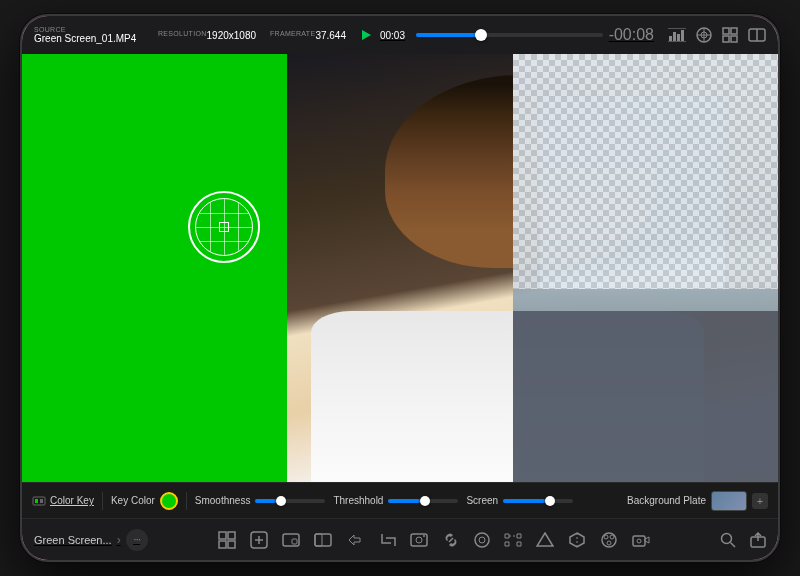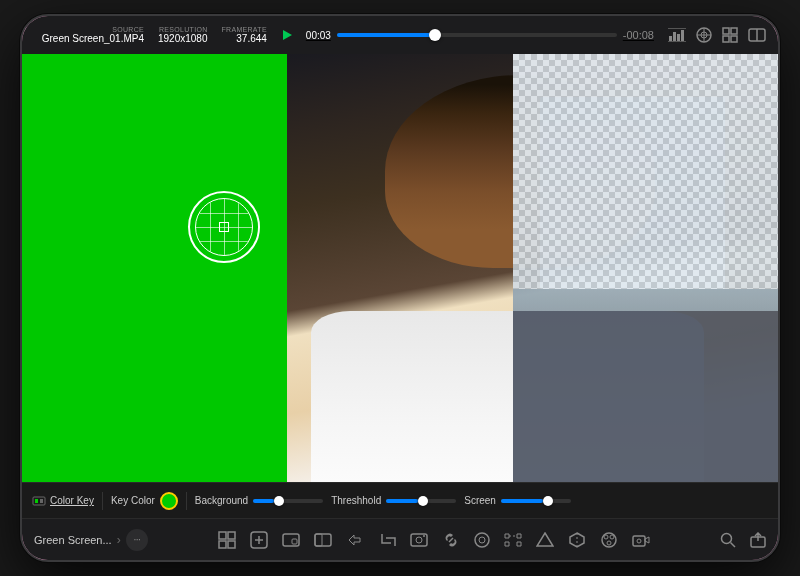--- a/index.html
+++ b/index.html
@@ -18,21 +18,20 @@
       width: 760px;
       height: 548px;
       background: #f9a8d4;
       border-radius: 28px;
       border: 2px solid #3a3a3c;
       overflow: hidden;
       display: flex;
       flex-direction: column;
       position: relative;
       box-shadow: 0 0 0 1px #0a0a0a, 0 20px 60px rgba(0,0,0,0.8);
-      text-align: right;
     }
 
     
     .top-bar {
       height: 38px;
       background: #1c1c1e;
       display: flex;
       align-items: center;
       padding: 0 12px;
       flex-shrink: 0;
@@ -51,21 +50,21 @@
       letter-spacing: 0.3px;
     }
     .source-value {
       font-size: 10px;
       color: #fff;
       font-weight: 500;
     }
 
     .res-info, .fps-info {
       display: flex;
-      flex-direction: column;
+      flex-direction: row;
     }
 
     .play-controls {
       display: flex;
       align-items: center;
       gap: 6px;
       flex: 1;
       text-decoration: underline;
     }
 
@@ -112,21 +111,21 @@
       height: 12px;
       background: #fff;
       border-radius: 50%;
       top: 50%;
       transform: translate(-50%, -50%);
       left: 35%;
       box-shadow: 0 1px 3px rgba(0,0,0,0.5);
     }
 
     .time-end {
-      font-size: 11px;
+      font-size: 16px;
       color: #888;
     }
 
     .toolbar-icons {
       display: flex;
       align-items: center;
       gap: 10px;
     }
     .toolbar-icon {
       color: #888;
@@ -341,20 +340,21 @@
 
     
     .bottom-toolbar {
       height: 42px;
       background: #1c1c1e;
       border-top: 1px solid #2a2a2a;
       display: flex;
       align-items: center;
       padding: 0 12px;
       flex-shrink: 0;
+      text-decoration: underline;
     }
 
     .project-name {
       display: flex;
       align-items: center;
       gap: 5px;
       font-size: 11px;
       color: #ccc;
       min-width: 100px;
     }
@@ -519,21 +519,21 @@
     <div class="separator"></div>
 
     <div class="key-color-section">
       <span>Key Color</span>
       <div class="key-color-swatch"></div>
     </div>
 
     <div class="separator"></div>
 
     <div class="control-section">
-      <span>Background</span>
+      <span>Smoothness</span>
       <div class="mini-slider">
         <div class="mini-slider-fill" style="width:30%;"></div>
         <div class="mini-slider-thumb" style="left:30%;"></div>
       </div>
     </div>
 
     <div class="control-section">
       <span>Threshhold</span>
       <div class="mini-slider">
         <div class="mini-slider-fill" style="width:45%;"></div>
@@ -542,20 +542,27 @@
     </div>
 
     <div class="control-section">
       <span>Screen</span>
       <div class="mini-slider">
         <div class="mini-slider-fill" style="width:60%;"></div>
         <div class="mini-slider-thumb" style="left:60%;"></div>
       </div>
     </div>
 
+    <div class="bg-plate-section">
+      <span>Background Plate</span>
+      <div class="bg-plate-thumbnail"></div>
+      <div class="bg-plate-add">
+        <span>+</span>
+      </div>
+    </div>
 
   </div>
 
   <div class="bottom-toolbar">
     <div class="project-name">
       <span>Green Screen...</span>
       <span style="color:#666;font-size:12px;">›</span>
       <div class="project-dots">
         <span style="font-size:10px;letter-spacing:-1px;">···</span>
       </div>

